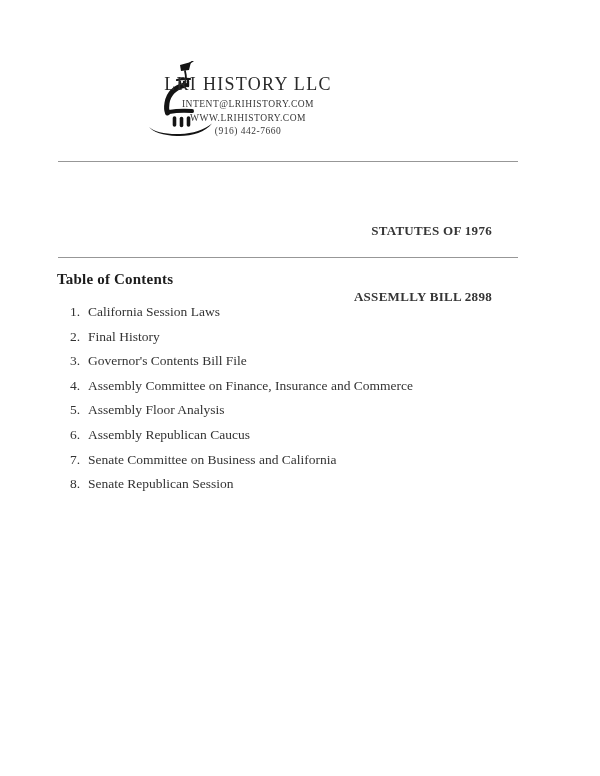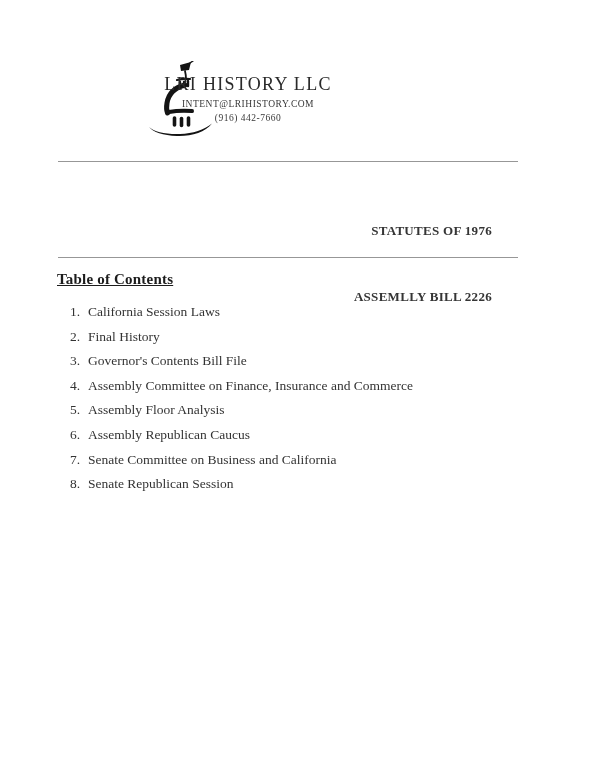--- a/index.html
+++ b/index.html
@@ -77,21 +77,20 @@
   
   .toc-heading {
     position: absolute;
     left: 57px;
     top: 271px;
     margin: 0;
     font-size: 15px;
     font-weight: bold;
     letter-spacing: 0.2px;
     color: #1c1c1c;
-    text-decoration: underline;
   }
   .toc-list {
     position: absolute;
     left: 57px;
     top: 300px;
     margin: 0;
     padding: 0;
     list-style: none;
     font-size: 13.5px;
     color: #333333;
@@ -134,30 +133,31 @@
     <path d="M35.5,57.5 L35.5,64.5" stroke-width="3.6"></path>
     <path d="M42.5,57 L42.5,64" stroke-width="3.6"></path>
 
     <path d="M3,66 C8,71 20,73.5 34,73 C47,72.5 58,69 66,62.5 C59,71.5 45,75.5 31,75 C17,74.5 7,71 3,66 Z" fill="#141414" stroke="none"></path>
   </svg>
 
   <div class="company">
     <div class="company-name">LRI HISTORY LLC</div>
     <div class="contact-lines">
       <div class="contact">INTENT@LRIHISTORY.COM</div>
+      <div class="contact">WWW.LRIHISTORY.COM</div>
       <div class="contact">(916) 442-7660</div>
     </div>
   </div>
 
   <div class="rule rule-top"></div>
   <div class="rule rule-bottom"></div>
 
   <div class="reference">
     <div>STATUTES OF 1976</div>
-    <div>ASSEMLLY BILL 2226</div>
+    <div>ASSEMLLY BILL 2898</div>
   </div>
 
   <h2 class="toc-heading">Table of Contents</h2>
 
   <ol class="toc-list">
     <li class="toc-item">
       <span class="toc-num">1.</span>
       <span class="toc-label">California Session Laws</span>
     </li>
     <li class="toc-item">

